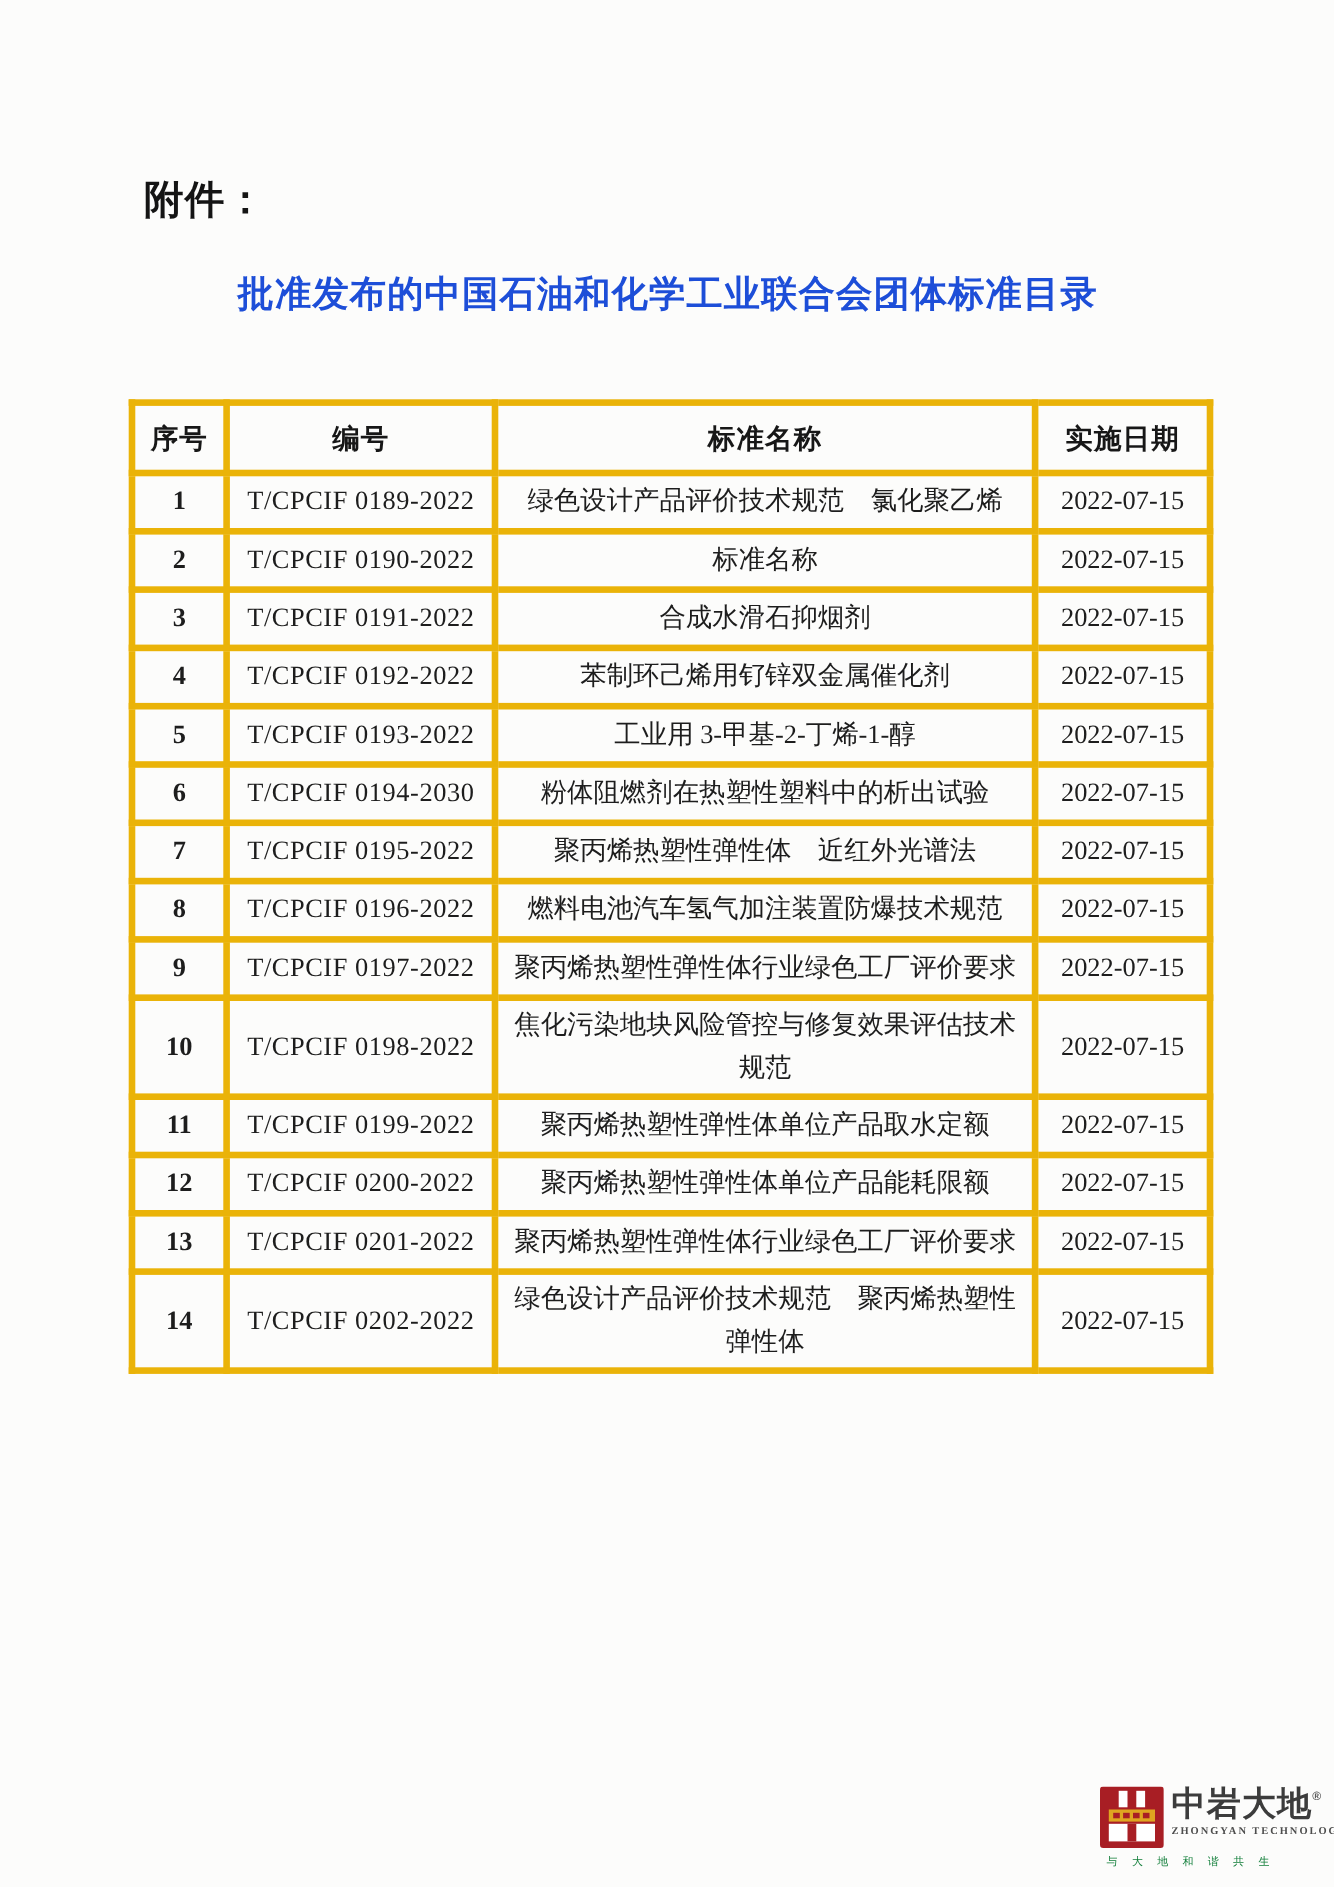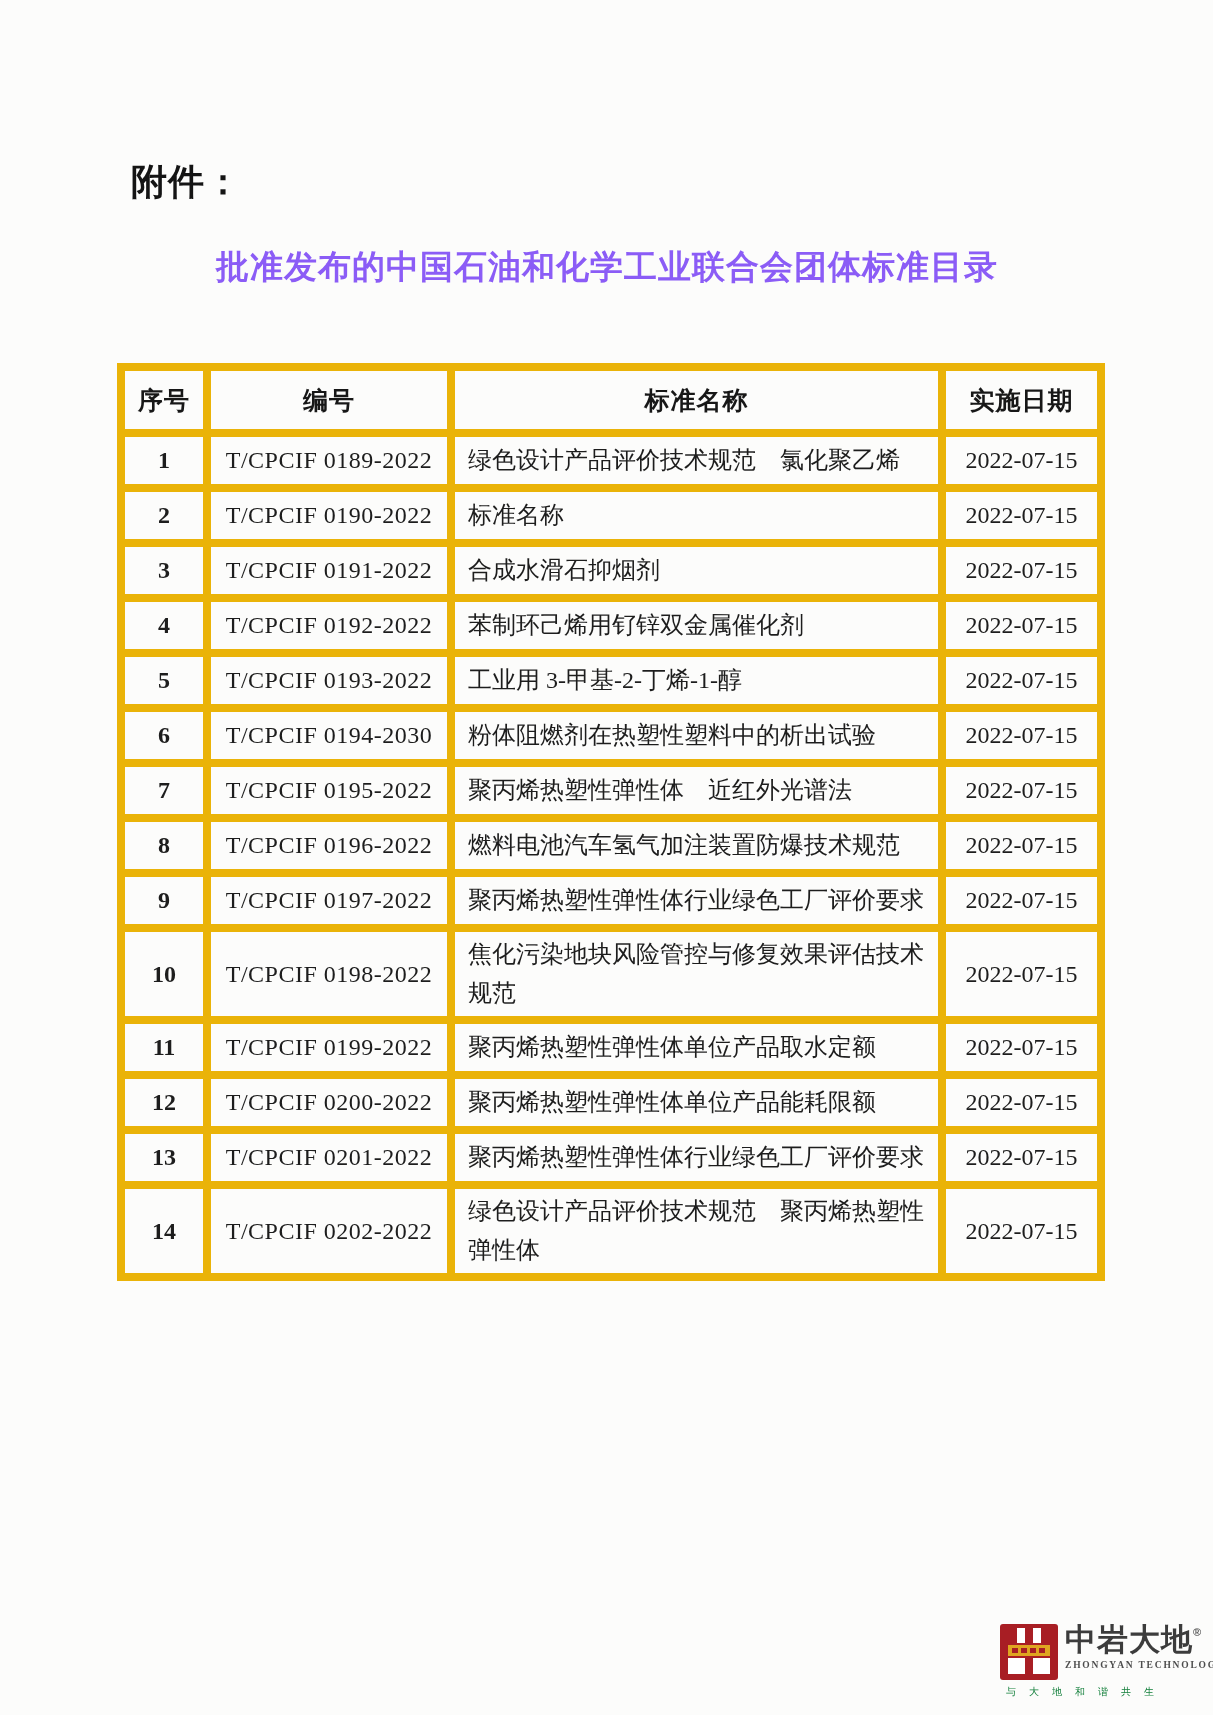--- a/index.html
+++ b/index.html
@@ -14,47 +14,47 @@
   .attachment {
     position:absolute; left:131px; top:158px;
     font-family:"Liberation Sans","DejaVu Sans",sans-serif;
     font-weight:700; font-size:36px; color:#141414;
     letter-spacing:1px;
   }
   .doc-title {
     position:absolute; left:117px; top:245px; width:980px; margin:0;
     text-align:center;
     font-family:"Liberation Sans","DejaVu Sans",sans-serif;
-    font-weight:700; font-size:33px; color:#8b5cf6;
+    font-weight:700; font-size:33px; color:#1d4ed8;
     letter-spacing:1px; white-space:nowrap;
   }
   table.standards {
     position:absolute; left:117px; top:363px;
     width:980px; table-layout:fixed; border-collapse:collapse;
     background:transparent;
   }
   table.standards col.w-no   { width:86px; }
   table.standards col.w-code { width:244px; }
   table.standards col.w-name { width:491px; }
   table.standards col.w-date { width:159px; }
   table.standards th, table.standards td {
-    border:8px solid #eab308;
+    border:6px solid #eab308;
     background:transparent;
     vertical-align:middle;
   }
   table.standards th {
     height:56px;
     font-family:"Liberation Sans","DejaVu Sans",sans-serif;
     font-weight:700; font-size:25px; color:#171717;
     letter-spacing:1px;
   }
   table.standards td { height:41px; font-size:24px; color:#1d1d1d; }
   td.c-no   { text-align:center; font-weight:700; font-size:22px; }
   td.c-code { text-align:center; font-size:24px; letter-spacing:0.5px; }
-  td.c-name { text-align:left; padding:3px 13px; line-height:39px; }
+  td.c-name { text-align:center; padding:3px 13px; line-height:39px; }
   td.c-date { text-align:center; font-size:23px; }
 
   .logo {
     position:absolute; left:1000px; top:1624px; width:205px;
   }
   .logo-row { display:flex; align-items:flex-start; }
   .emblem { flex:0 0 auto; display:block; }
   .logo-text { margin-left:7px; }
   .logo-cn {
     font-family:"Liberation Sans","DejaVu Sans",sans-serif;

